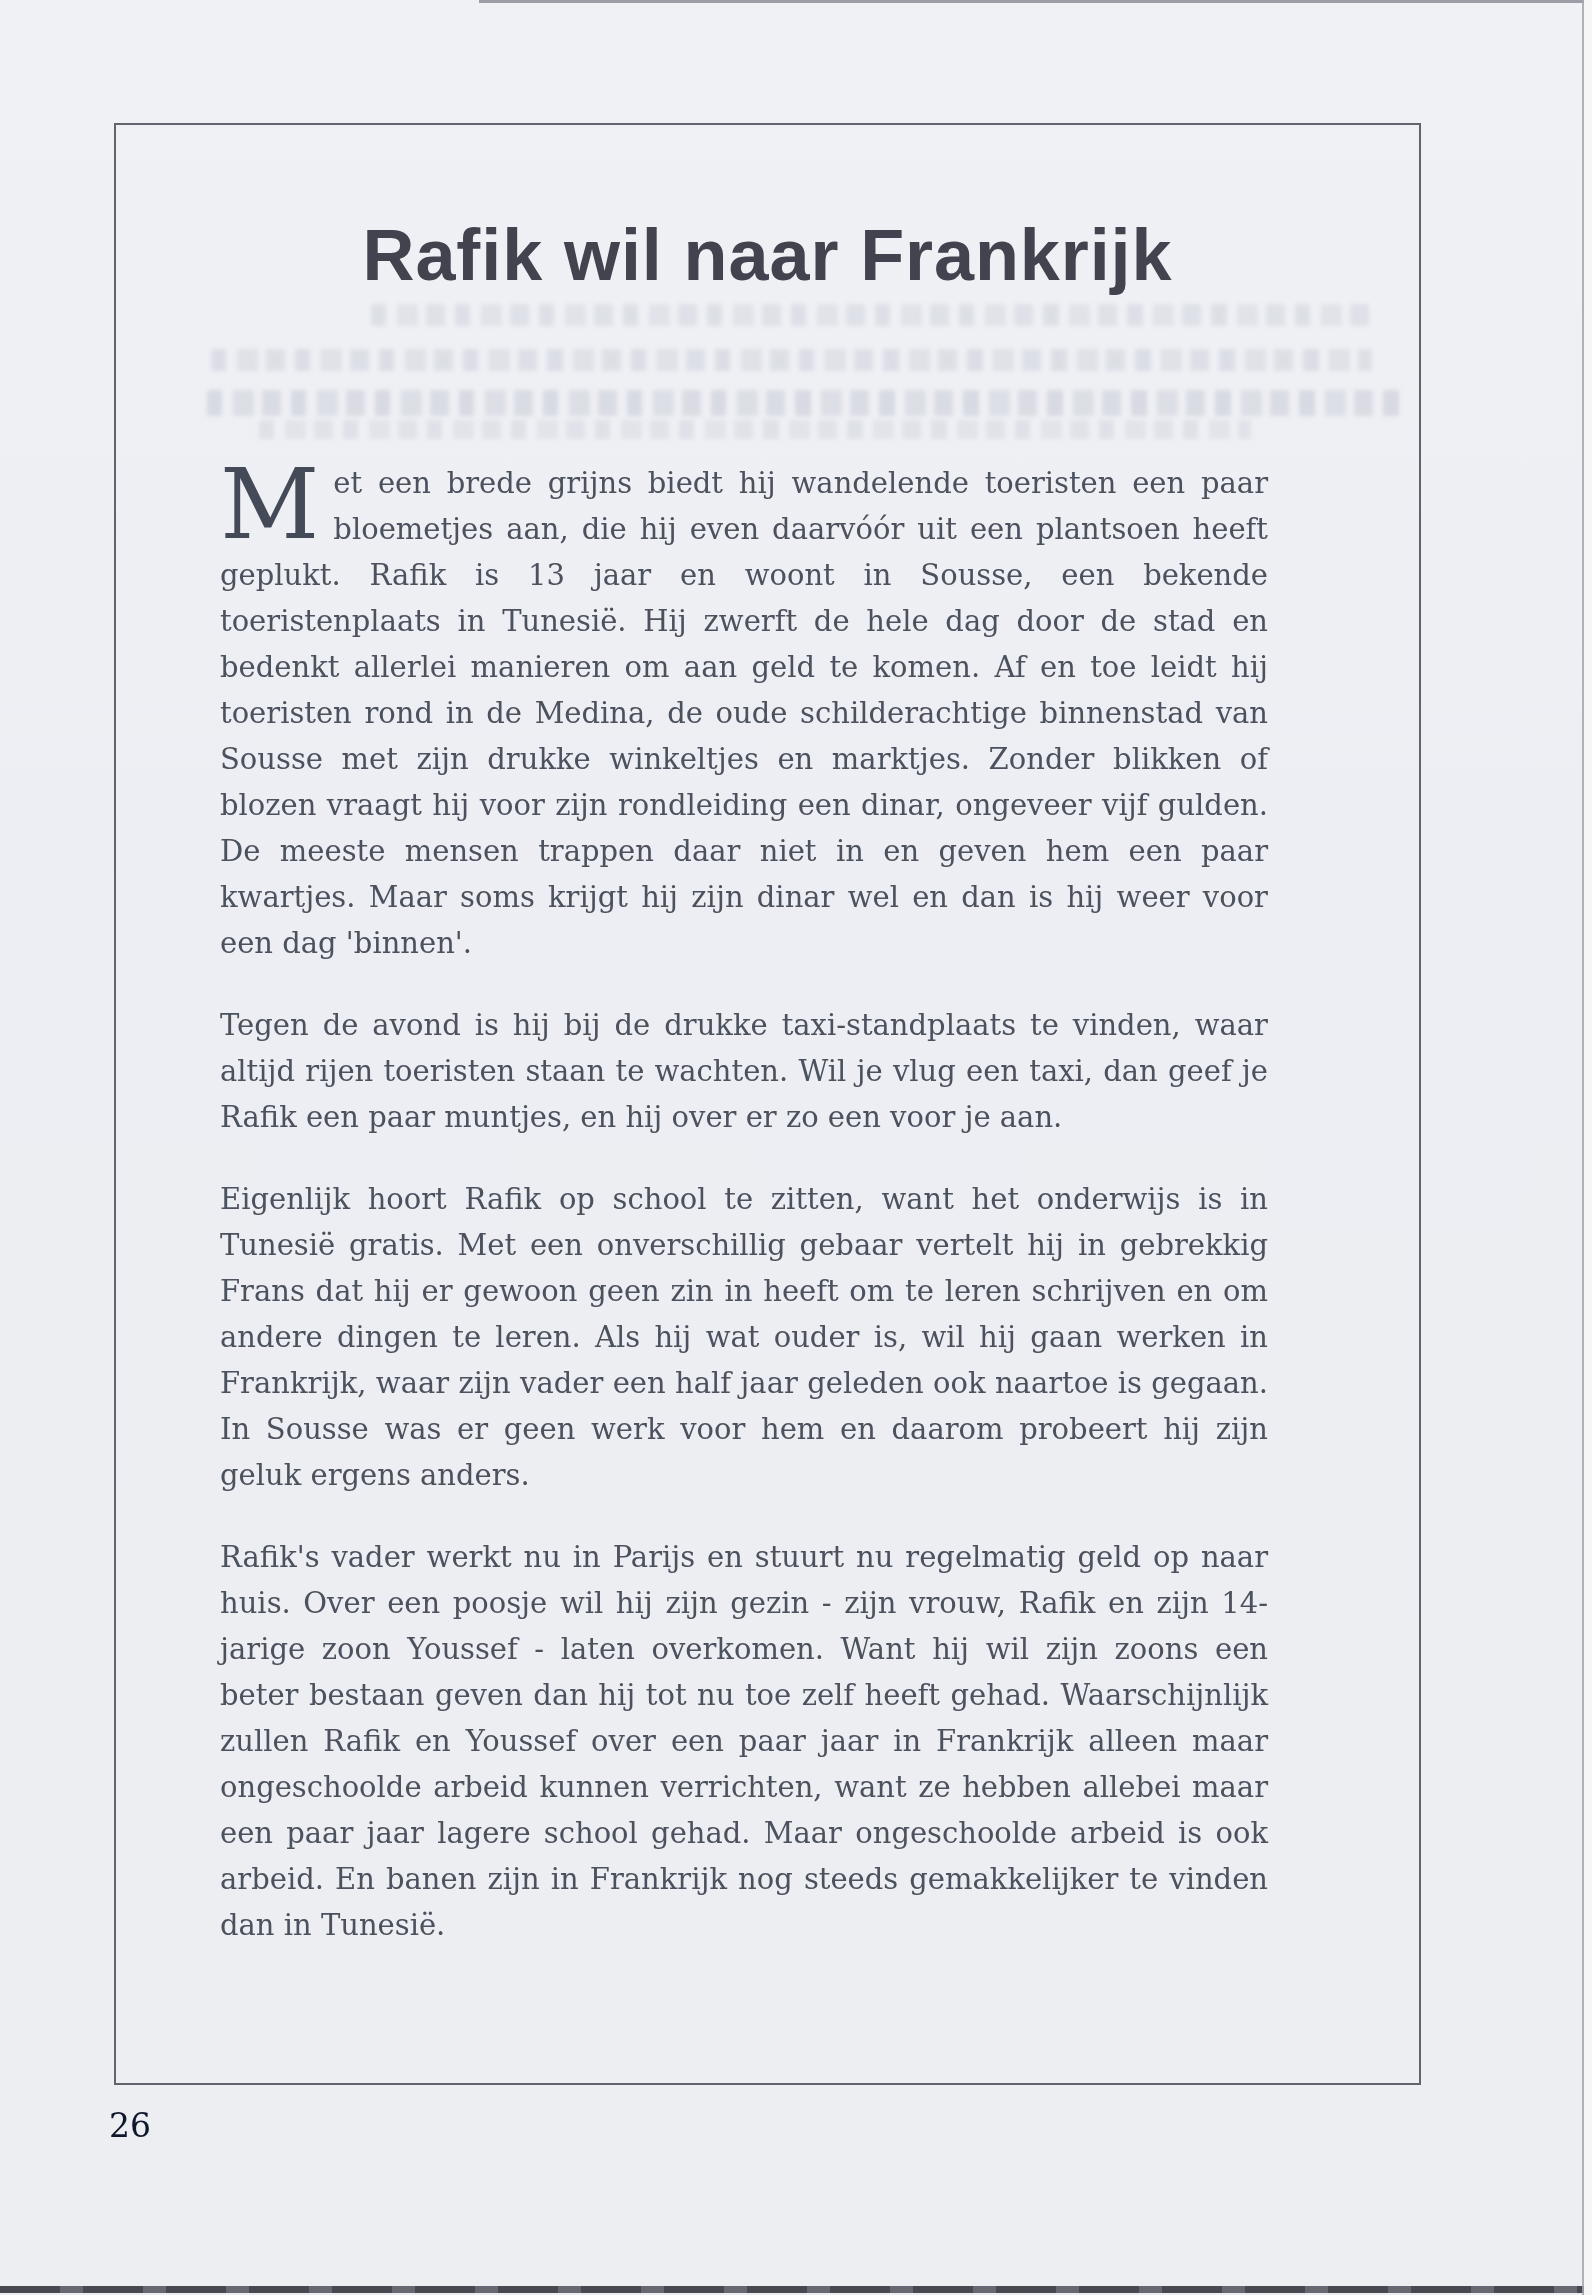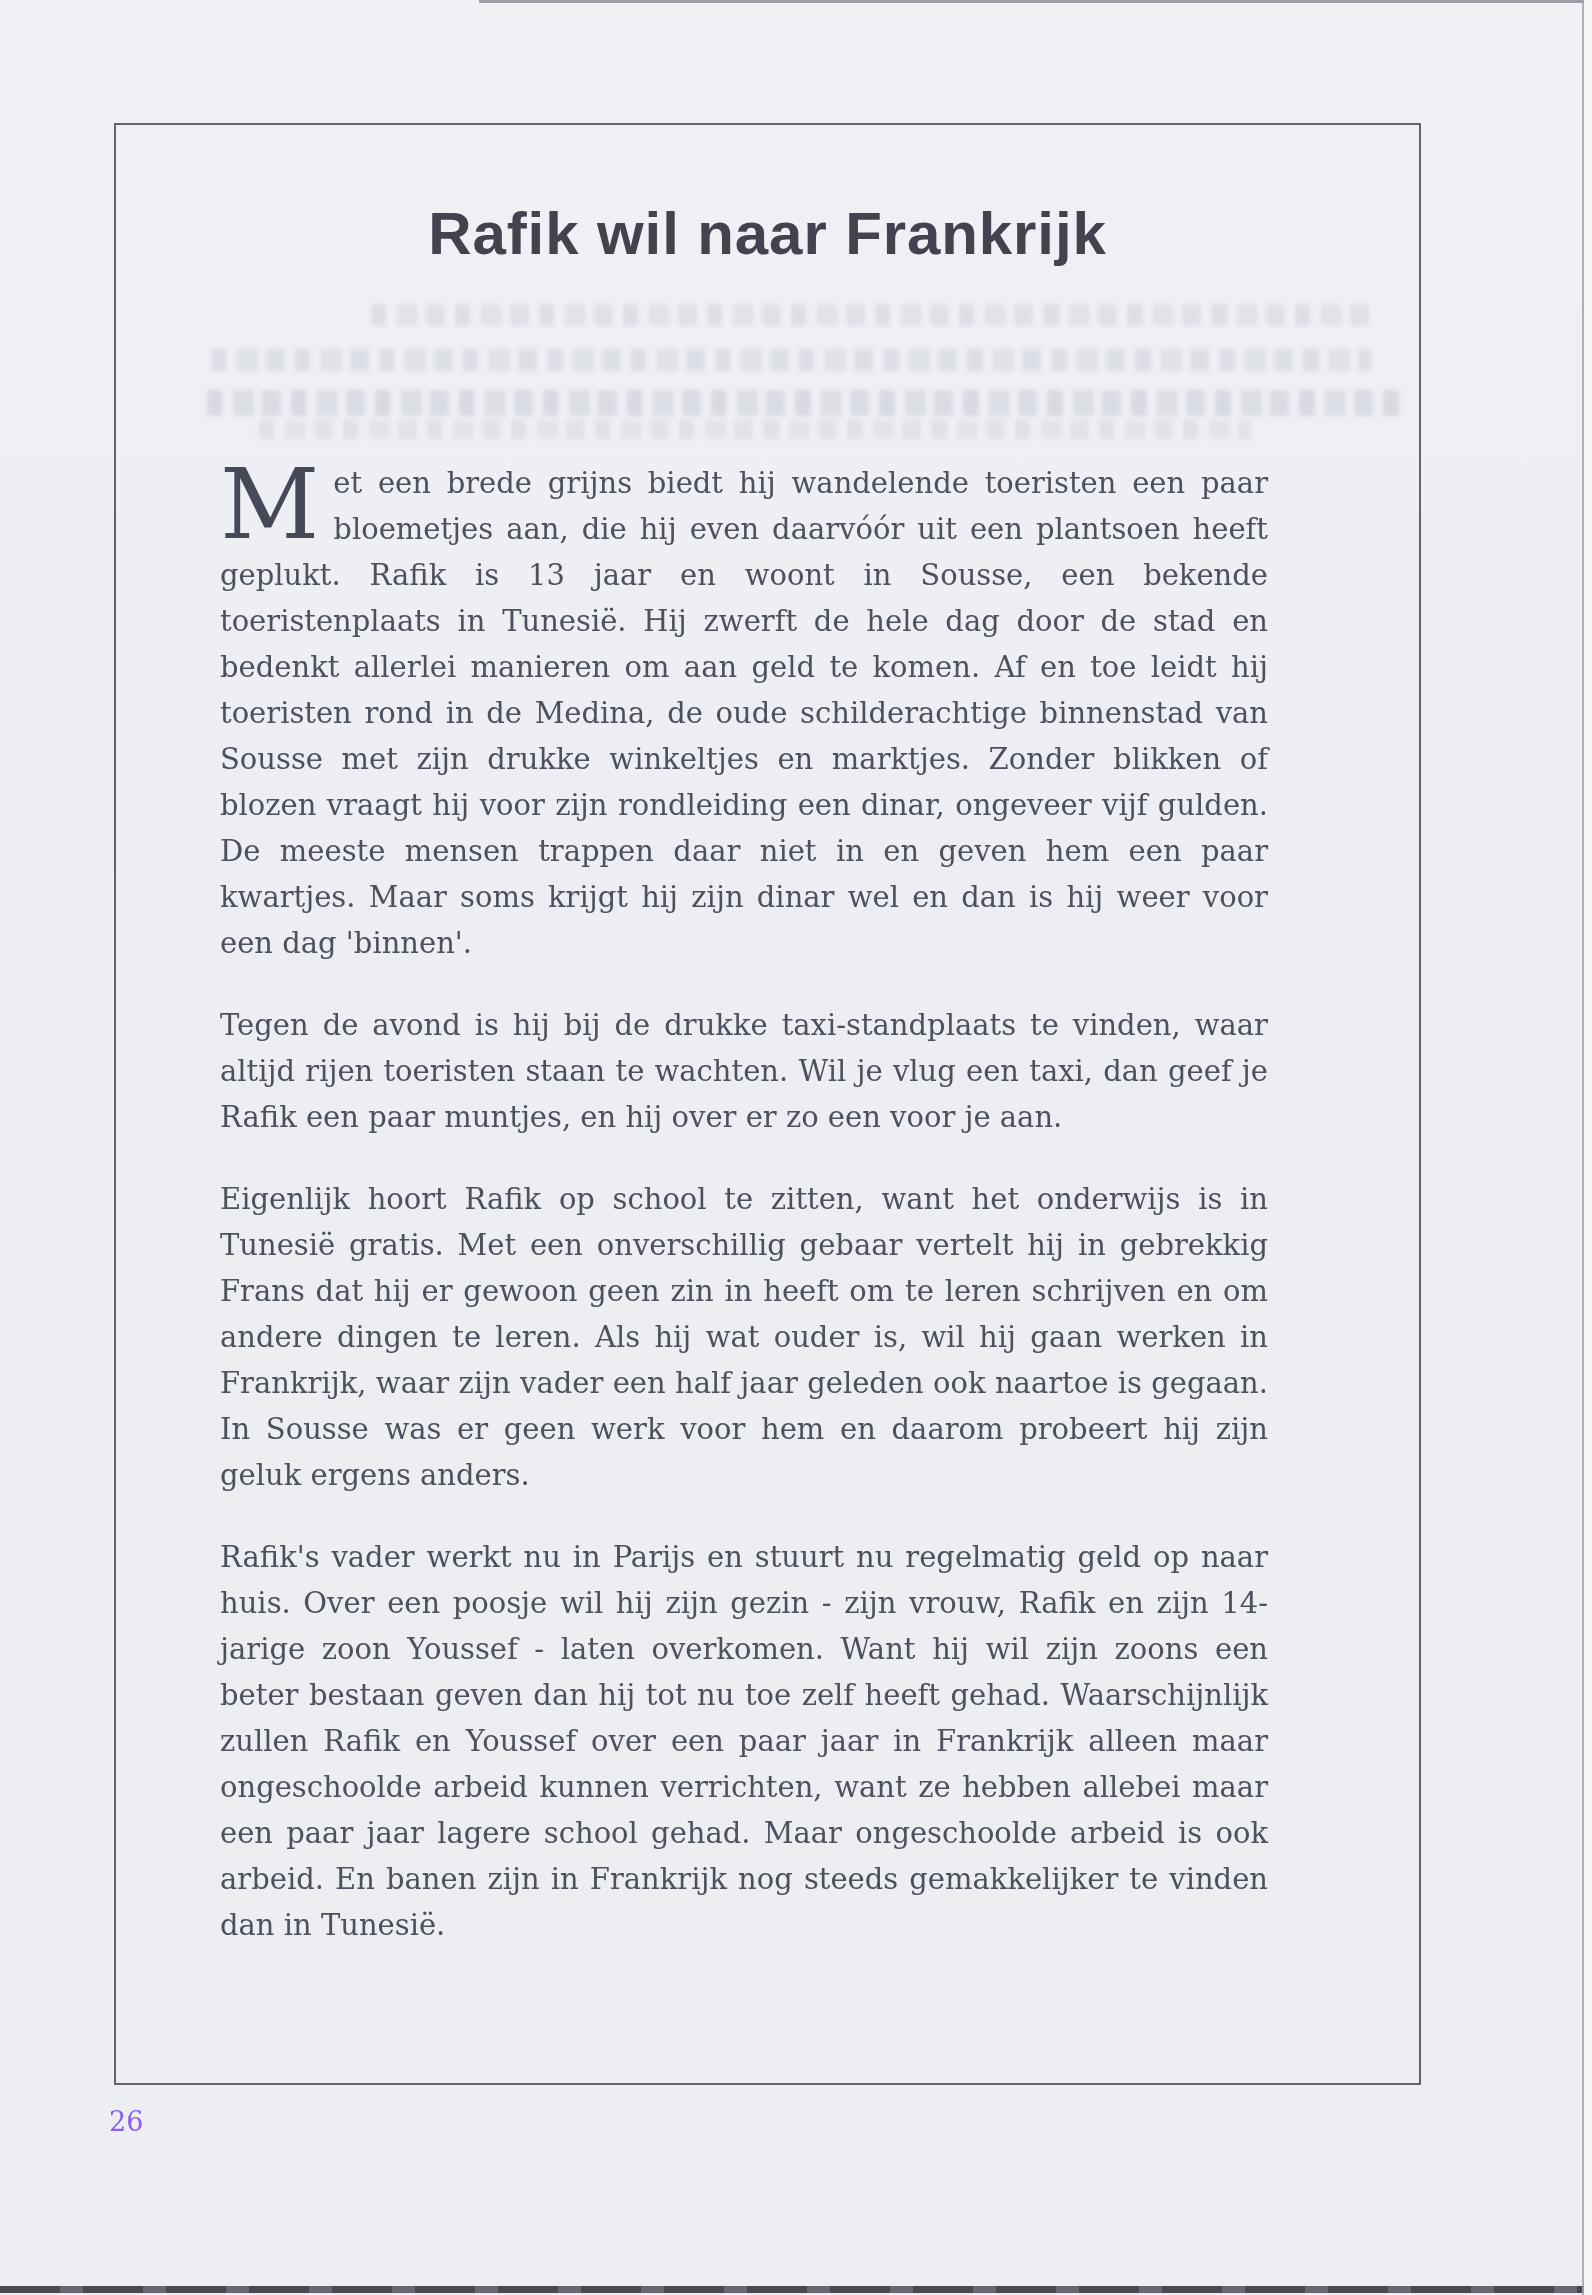--- a/index.html
+++ b/index.html
@@ -22,35 +22,35 @@
       rgba(139,145,168,.30) 26px 47px, rgba(139,145,168,0) 47px 55px,
       rgba(139,145,168,.34) 55px 74px, rgba(139,145,168,0) 74px 84px);}
   .g1{left:371px;top:304px;width:1001px;height:22.4px;opacity:.45;}
   .g2{left:211px;top:349px;width:1161px;height:22.4px;opacity:.5;}
   .g3{left:207px;top:390px;width:1200px;height:26px;opacity:.6;}
   .g4{left:259px;top:420px;width:992px;height:19px;opacity:.4;}
 
   
   .frame{position:absolute;left:114px;top:123px;width:1303px;height:1958px;
     border:2.6px solid #63636d;background:transparent;}
-  .title{position:absolute;left:0;right:0;top:79px;margin:0;text-align:center;
+  .title{position:absolute;left:0;right:0;top:79px;margin:15px;text-align:center;
     font-family:"Liberation Sans",sans-serif;font-weight:700;
-    font-size:60px;line-height:1;letter-spacing:0.9px;color:#42434f;}
+    font-size:72px;line-height:1;letter-spacing:0.9px;color:#42434f;}
 
   
   .copy{position:absolute;left:104px;top:335px;width:1048px;
     font-family:"DejaVu Serif",serif;font-size:29px;line-height:46px;
     color:#4c515e;text-align:justify;}
   .copy p{margin:0 0 36px 0;}
   .copy p:last-child{margin-bottom:0;}
   .dropcap{float:left;font-family:"DejaVu Serif",serif;font-weight:400;
     font-size:97px;line-height:76px;margin:7px 14px 0 0;color:#444a58;}
 
   .pagenum{position:absolute;left:109px;top:2106px;
-    font-family:"DejaVu Serif",serif;font-size:27px;color:#8b5cf6;}
+    font-family:"DejaVu Serif",serif;font-size:33px;color:#0f172a;}
 </style>
 </head>
 <body>
 
 <div class="edge-top"></div>
 <div class="edge-bottom"></div>
 <div class="edge-right-line"></div>
 <div class="edge-right-strip"></div>
 
 <div class="ghost g1"></div>

